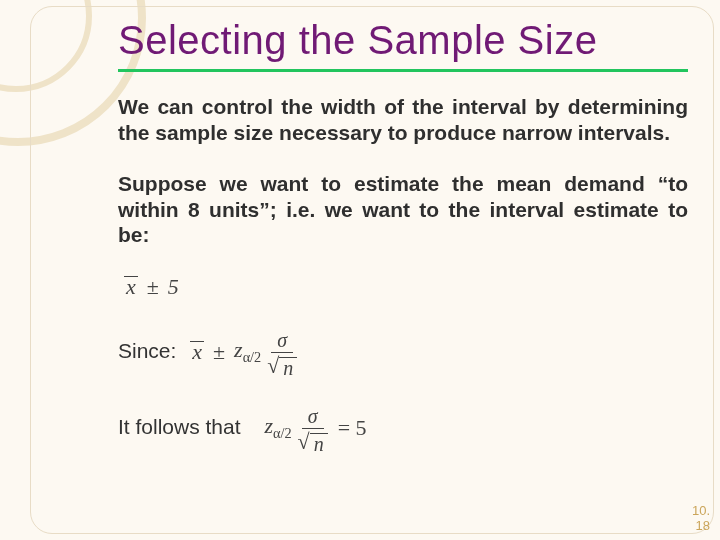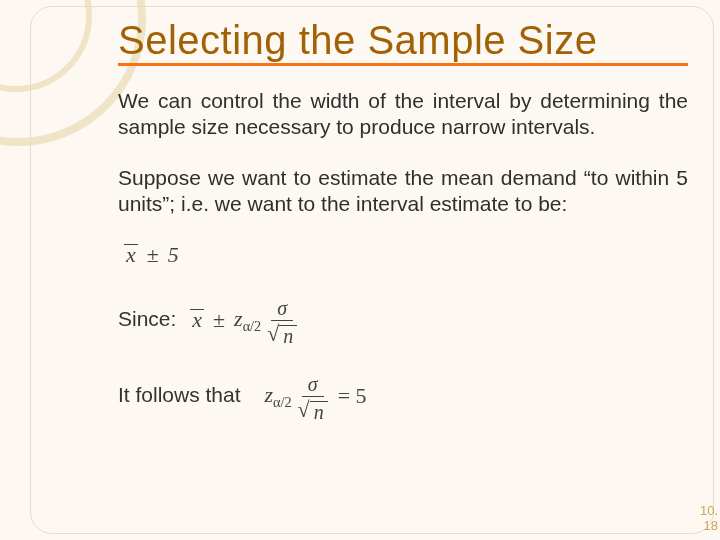--- a/index.html
+++ b/index.html
@@ -33,30 +33,32 @@
     border-radius:50%;
   }
   .slide{
     position:absolute;
     left:118px;top:18px;right:32px;
   }
   h1{
     margin:0 0 22px 0;
     font-size:40px;
     font-weight:400;
-    color:#a16207;
+    color:#701a75;
     letter-spacing:.5px;
-    border-bottom:3px solid #f97316;
+    border-bottom:3px solid #22c55e;
+    padding-bottom:6px;
   }
   p.body{
     font-size:21px;
     line-height:1.22;
     margin:0 0 26px 0;
     color:#2f2f2f;
     text-align:justify;
+    font-weight:bold;
   }
   
   .eq{
     font-family:"Times New Roman",serif;
     font-size:22px;
     font-style:italic;
     display:inline-flex;
     align-items:center;
     gap:6px;
     vertical-align:middle;
@@ -80,38 +82,38 @@
   .eq .frac .den .sqrt .rad-body{
     border-top:1.5px solid #444;padding:0 4px;
   }
   .eq sub{font-size:.65em;font-style:normal}
   .eq .pm{font-style:normal;padding:0 3px}
   .eq .eq5{font-style:normal;padding-left:4px}
   .row-eq1{margin:4px 0 28px 6px}
   .row-since{font-size:21px;margin:8px 0 28px 0}
   .row-follow{font-size:21px;margin:0 0 24px 0}
   .pagenum{
-    position:absolute;right:2px;bottom:6px;
+    position:absolute;right:10px;bottom:6px;
     color:#cba55a;font-size:13px;text-align:right;line-height:1.15;
   }
 </style>
 </head>
 <body>
 
 <div class="deco"></div>
 <div class="deco2"></div>
 <div class="frame"></div>
 
 <div class="slide">
 
   <h1>Selecting the Sample Size</h1>
 
   <p class="body">We can control the width of the interval by determining the sample size necessary to produce narrow intervals.</p>
 
-  <p class="body">Suppose we want to estimate the mean demand “to within 5 units”; i.e. we want to the interval estimate to be:</p>
+  <p class="body">Suppose we want to estimate the mean demand “to within 8 units”; i.e. we want to the interval estimate to be:</p>
 
   <div class="row-eq1">
     <span class="eq">
       <span class="xbar">x</span>
       <span class="pm">±</span>
       <span>5</span>
     </span>
   </div>
 
   <div class="row-since">

